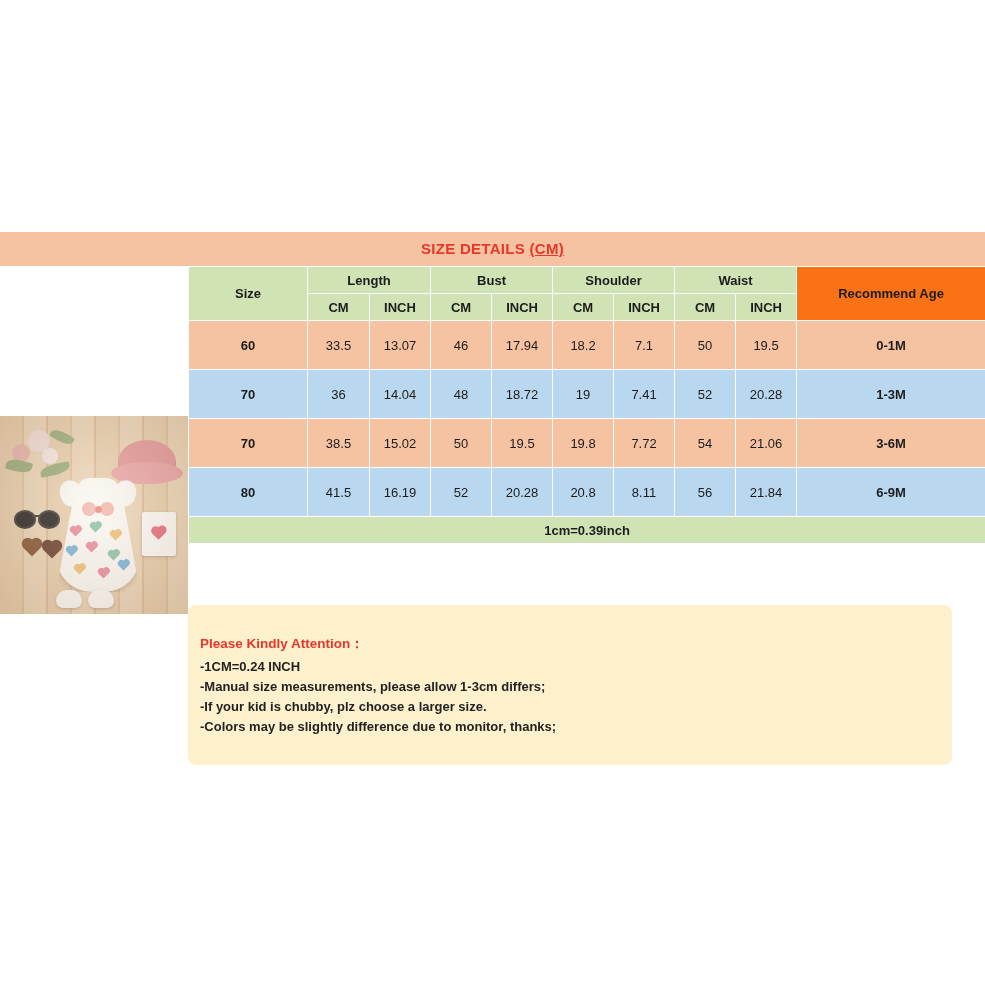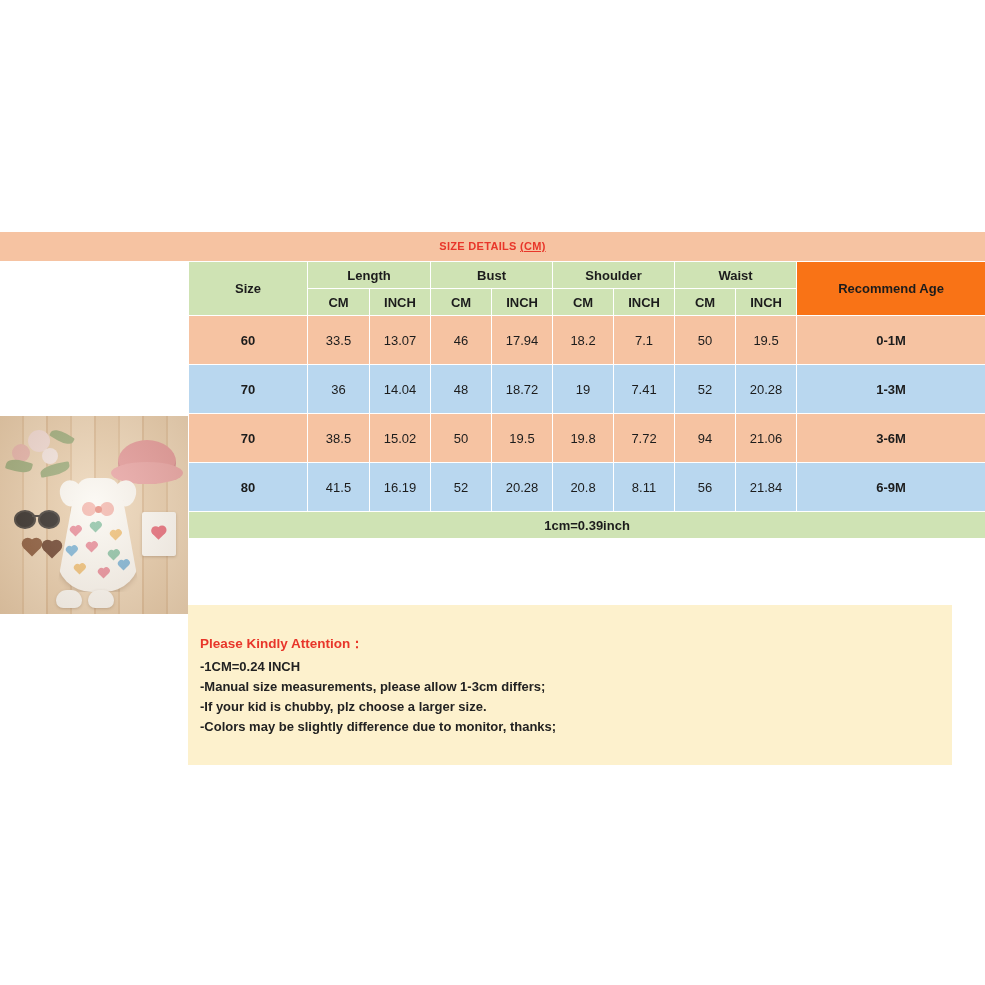--- a/index.html
+++ b/index.html
@@ -20,21 +20,21 @@
     position: absolute;
     left: 0px;
     top: 232px;
     width: 985px;
   }
 
   .chart-title {
     background: #f6c3a2;
     color: #e8362a;
     font-weight: bold;
-    font-size: 11px;
+    font-size: 15px;
     text-align: center;
     padding: 8px 0 9px 0;
     letter-spacing: 0.3px;
   }
   .chart-title .cm-underline {
     text-decoration: underline;
   }
 
   table.size-table {
     border-collapse: collapse;
@@ -105,20 +105,21 @@
   
   .attention {
     position: absolute;
     left: 188px;
     top: 605px;
     width: 764px;
     height: 160px;
     background: #fdf1cd;
     box-sizing: border-box;
     padding: 30px 0 0 12px;
+    border-radius: 8px;
   }
   .attention .head {
     color: #e8362a;
     font-weight: bold;
     font-size: 13.5px;
     margin-bottom: 4px;
   }
   .attention .line {
     color: #222222;
     font-weight: bold;
@@ -487,21 +488,21 @@
         <td class="age-cell">1-3M</td>
       </tr>
       <tr class="row-peach" style="height:48px">
         <td class="size-cell" style="height:48px">70</td>
         <td class="num">38.5</td>
         <td class="num">15.02</td>
         <td class="num">50</td>
         <td class="num">19.5</td>
         <td class="num">19.8</td>
         <td class="num">7.72</td>
-        <td class="num">94</td>
+        <td class="num">54</td>
         <td class="num">21.06</td>
         <td class="age-cell">3-6M</td>
       </tr>
       <tr class="row-blue" style="height:48px">
         <td class="size-cell" style="height:48px">80</td>
         <td class="num">41.5</td>
         <td class="num">16.19</td>
         <td class="num">52</td>
         <td class="num">20.28</td>
         <td class="num">20.8</td>

